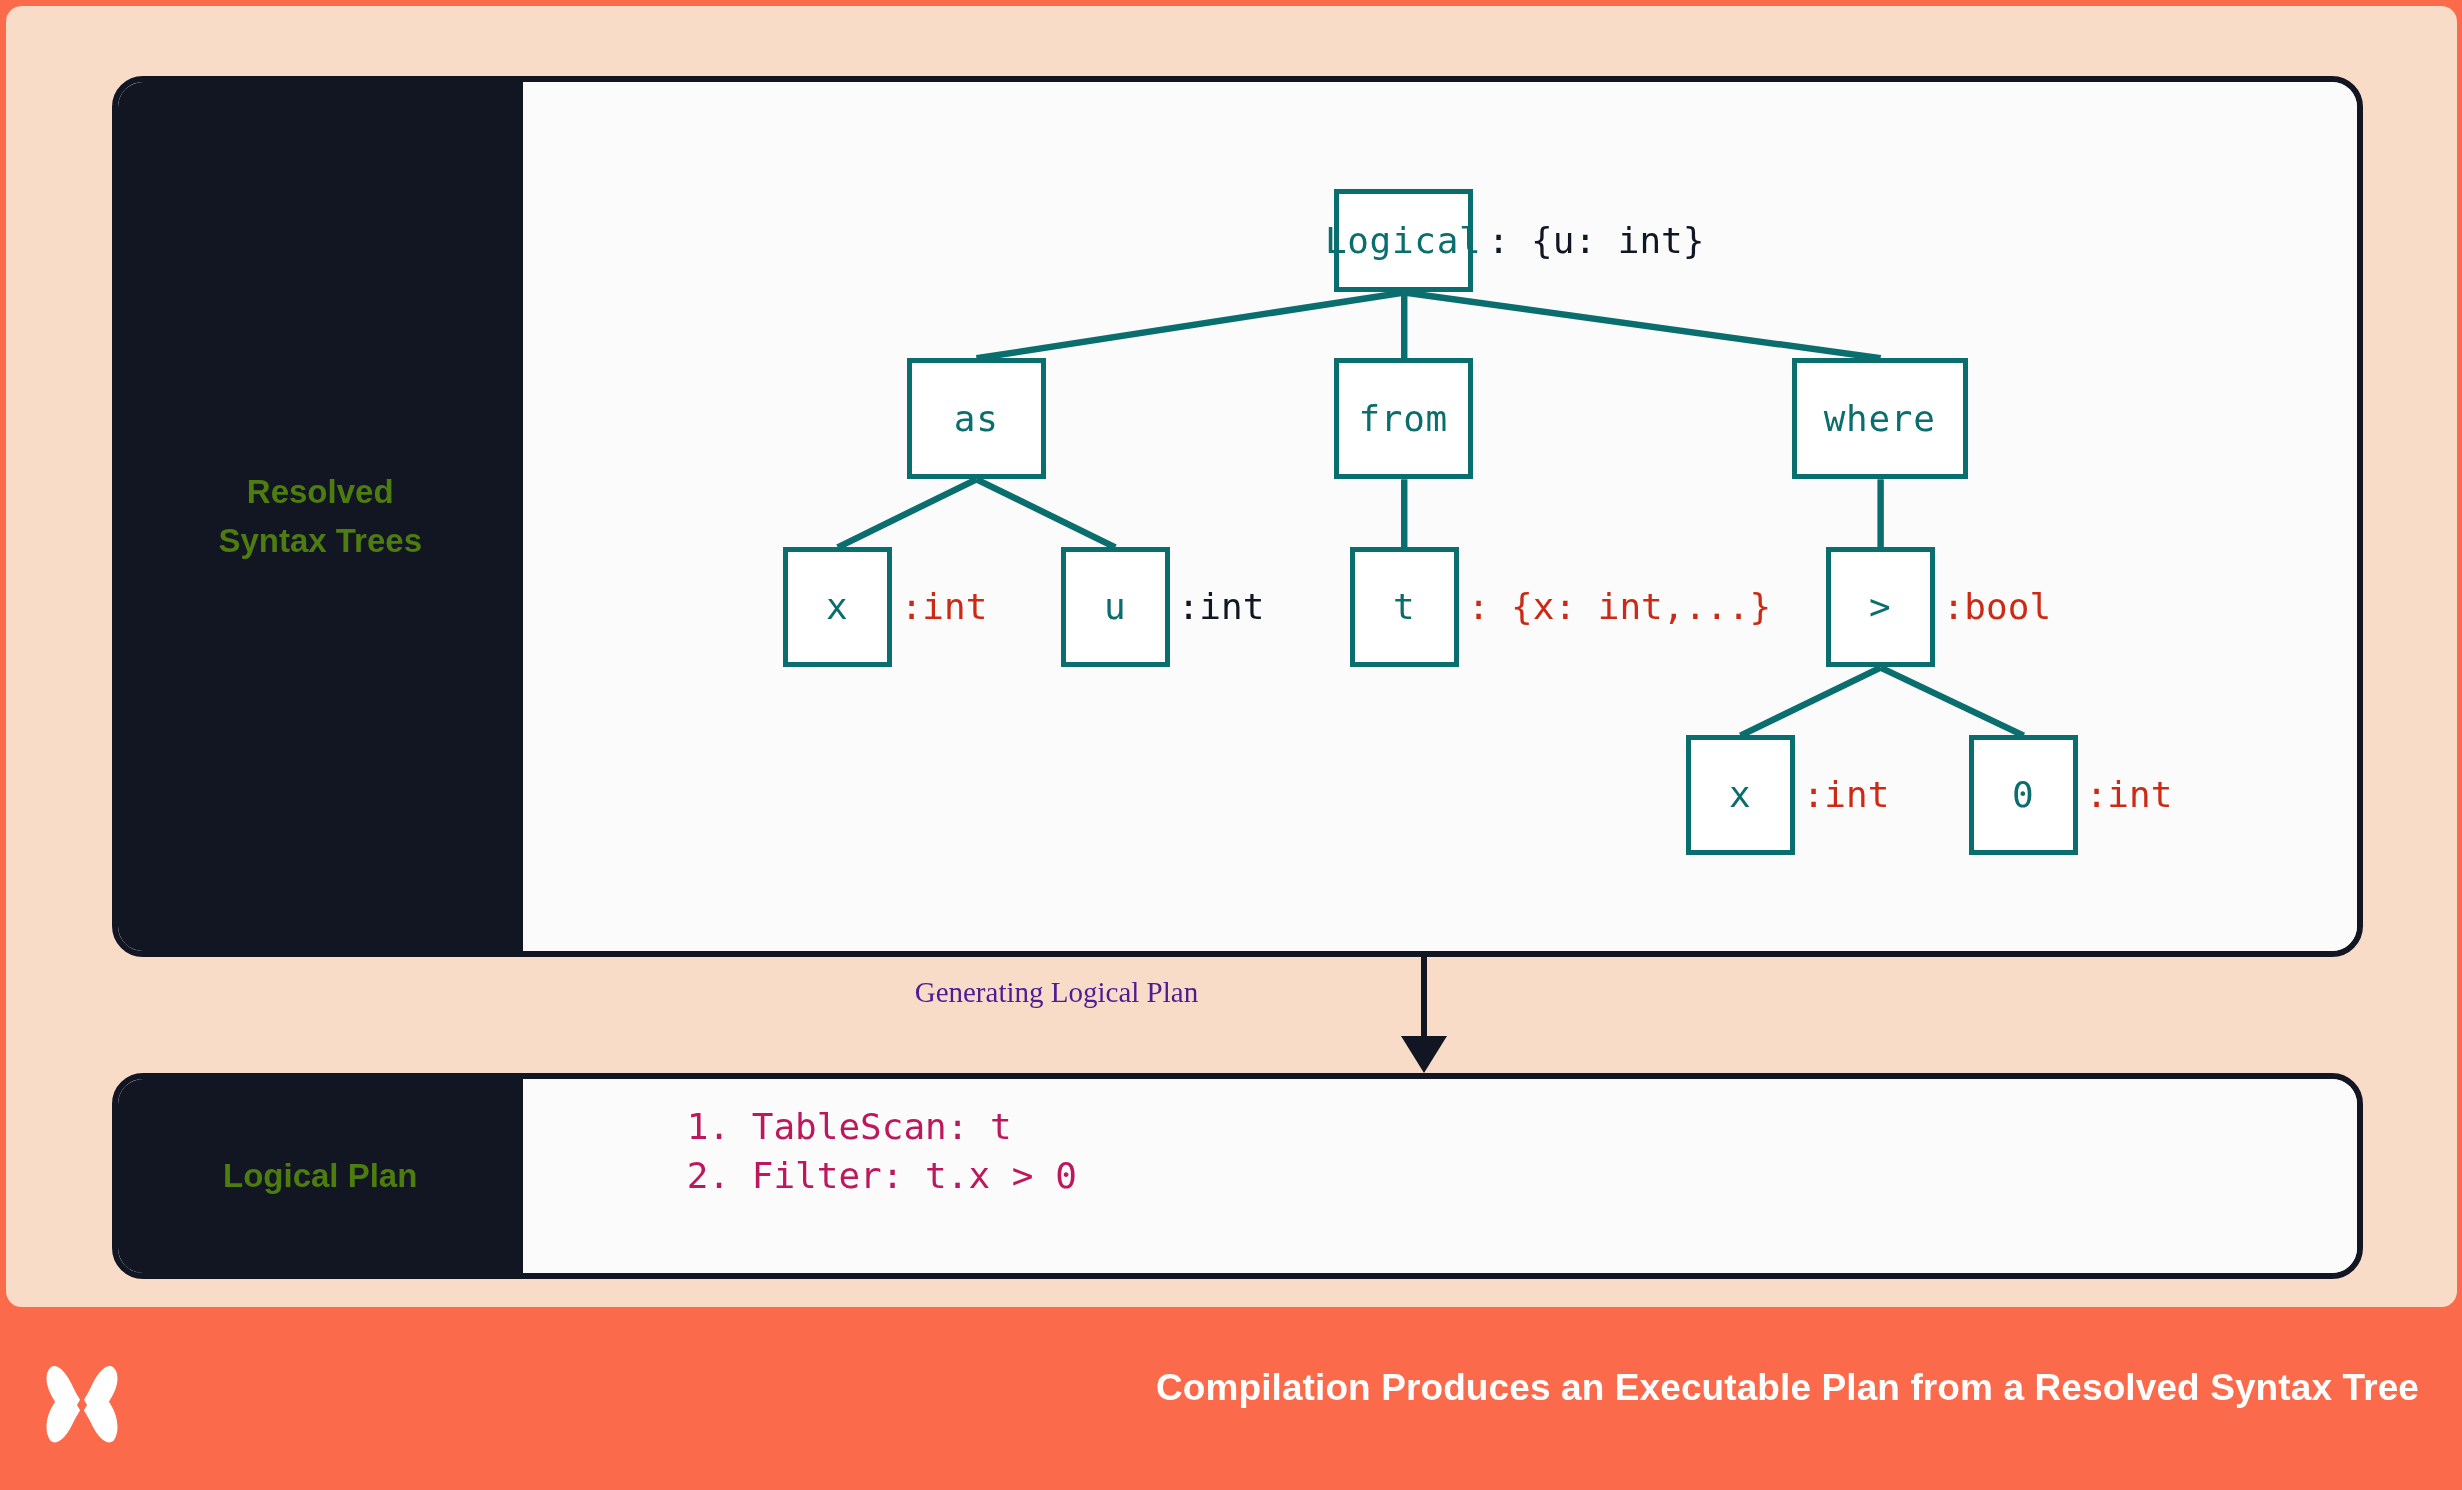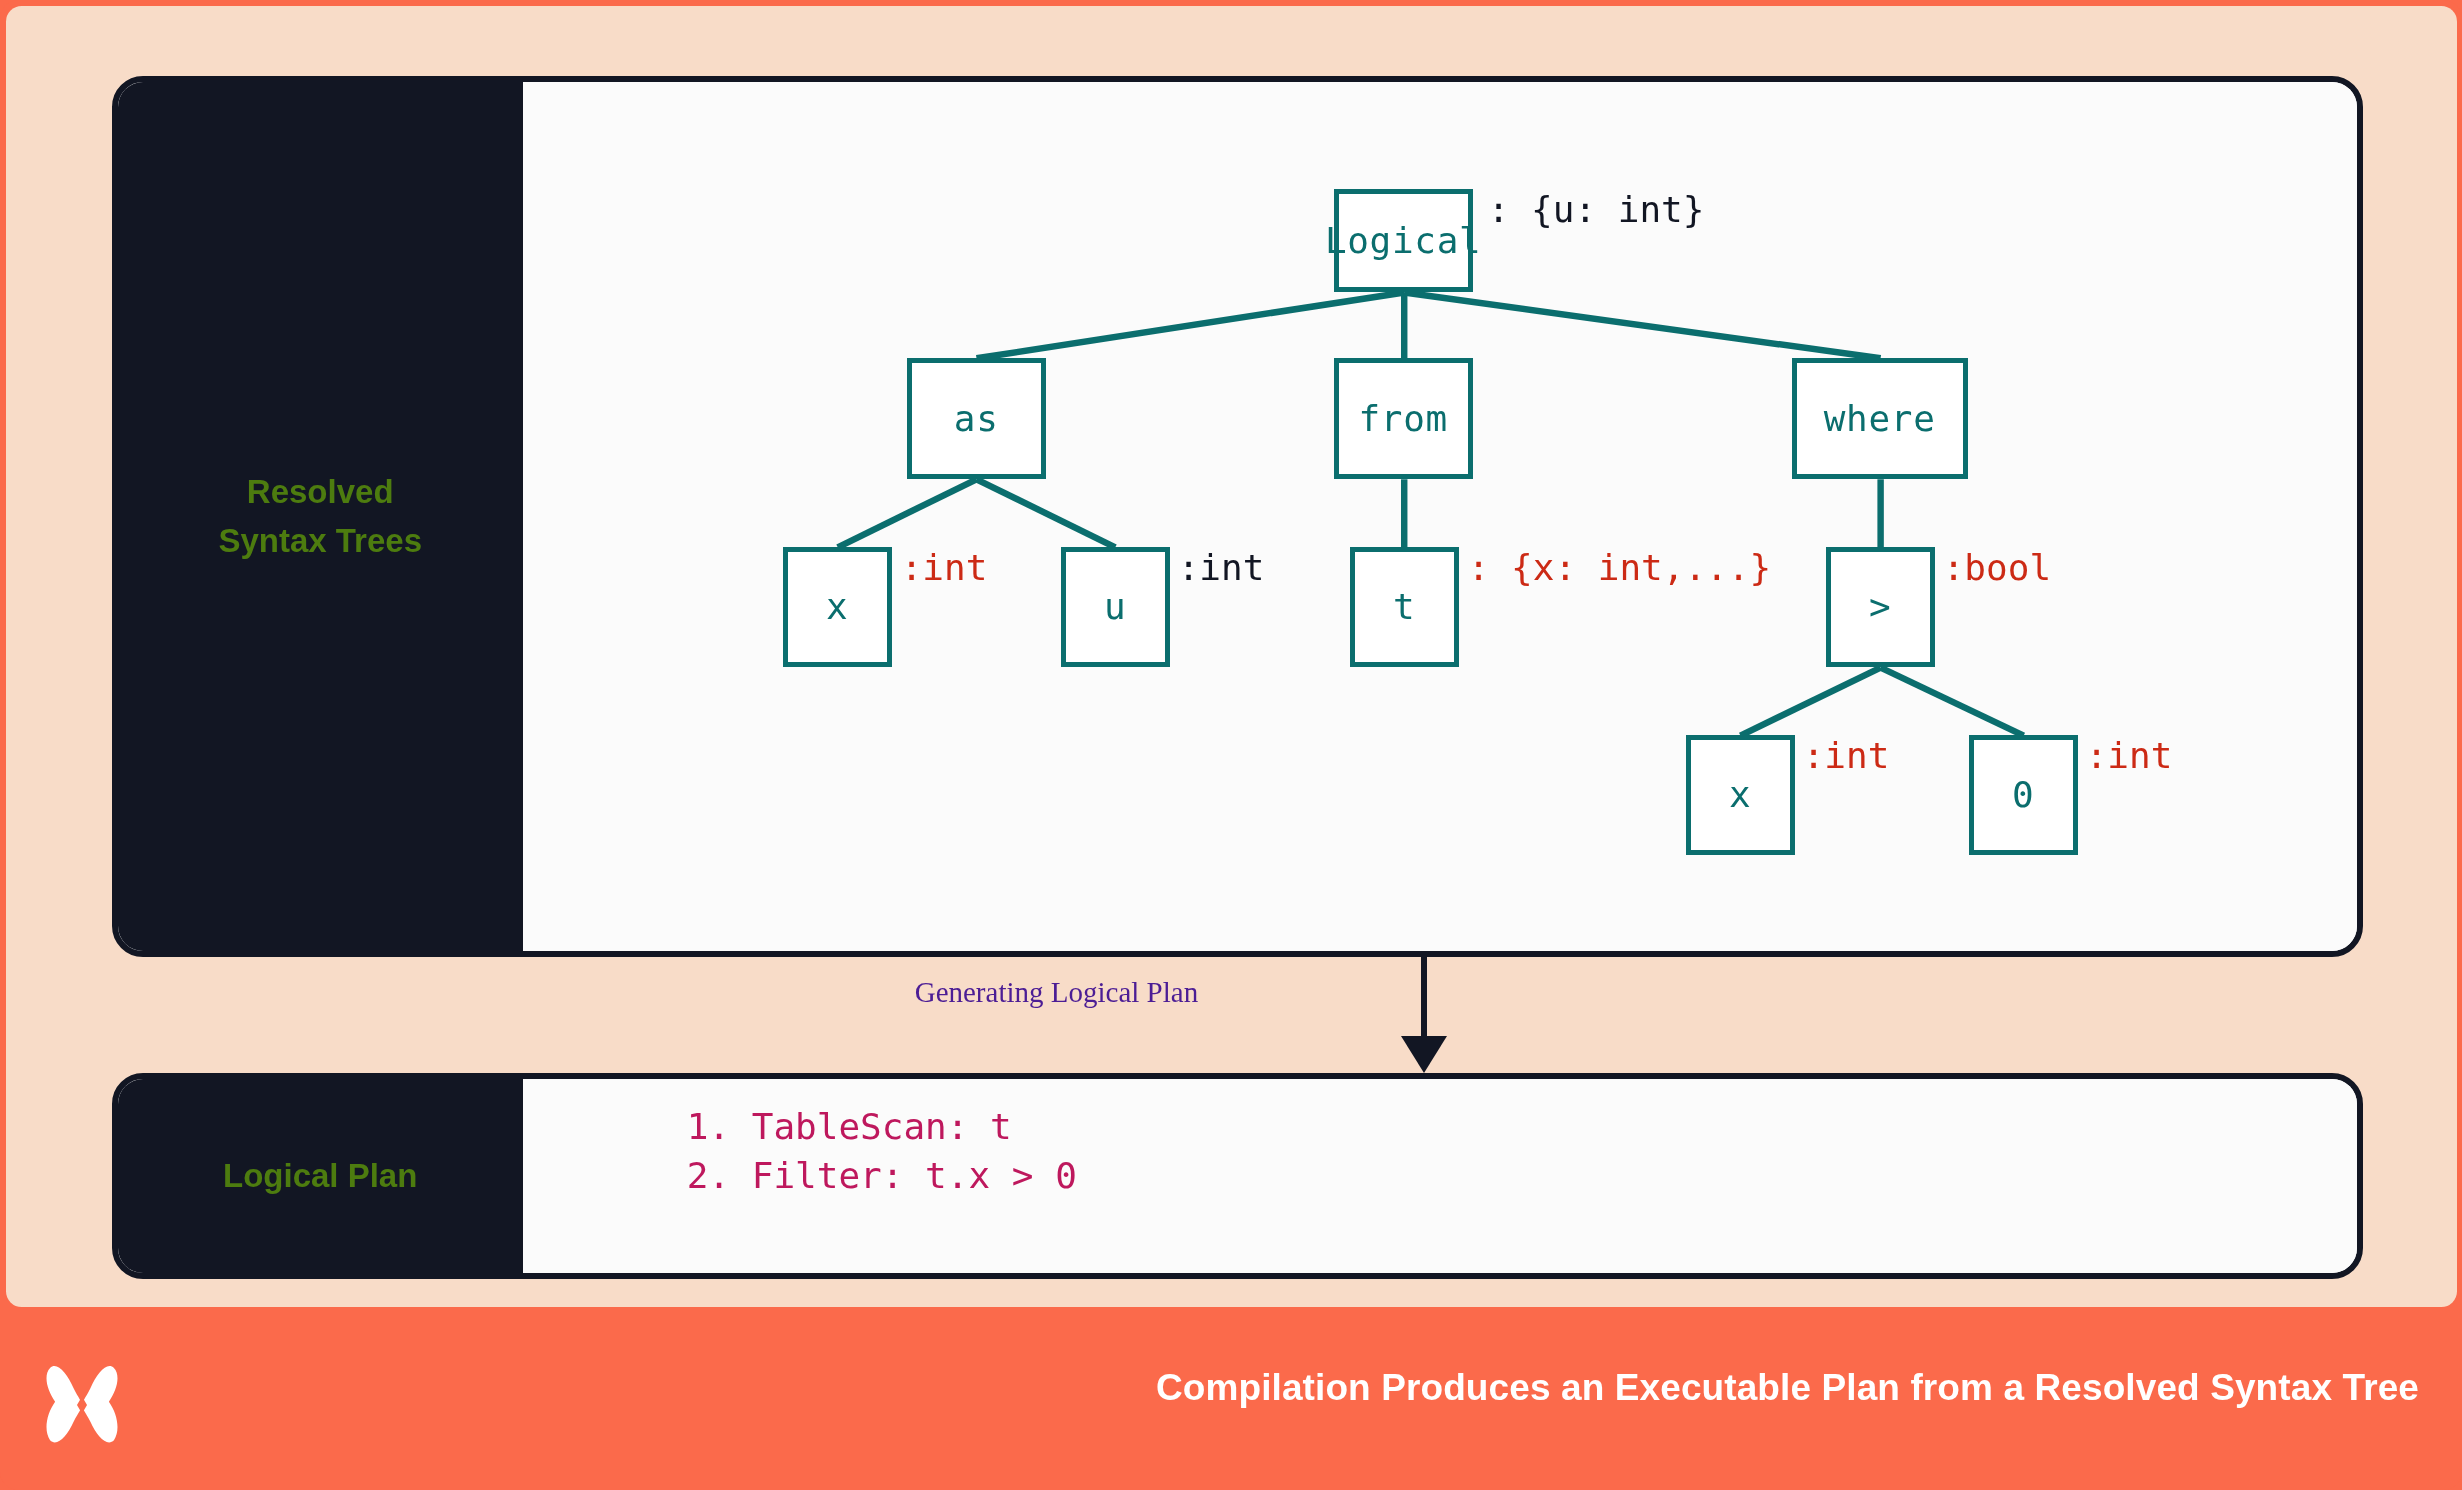--- a/index.html
+++ b/index.html
@@ -58,21 +58,21 @@
     font-family:"DejaVu Sans Mono", monospace;
     font-size:36px;
     letter-spacing:0.7px;
   }
   .ann{
     position:absolute;
     font-family:"DejaVu Sans Mono", monospace;
     font-size:36px;
     white-space:pre;
     color:#121623;
-    display:flex;align-items:flex-start;
+    display:flex;align-items:center;
   }
   .ann.red{color:#CC2A15;}
 
   
   #arrow-label{
     position:absolute;left:909px;top:970px;
     font-family:Liberation Serif, serif;
     font-size:29px;color:#4c1d95;white-space:pre;
   }
   #arrow-line{

